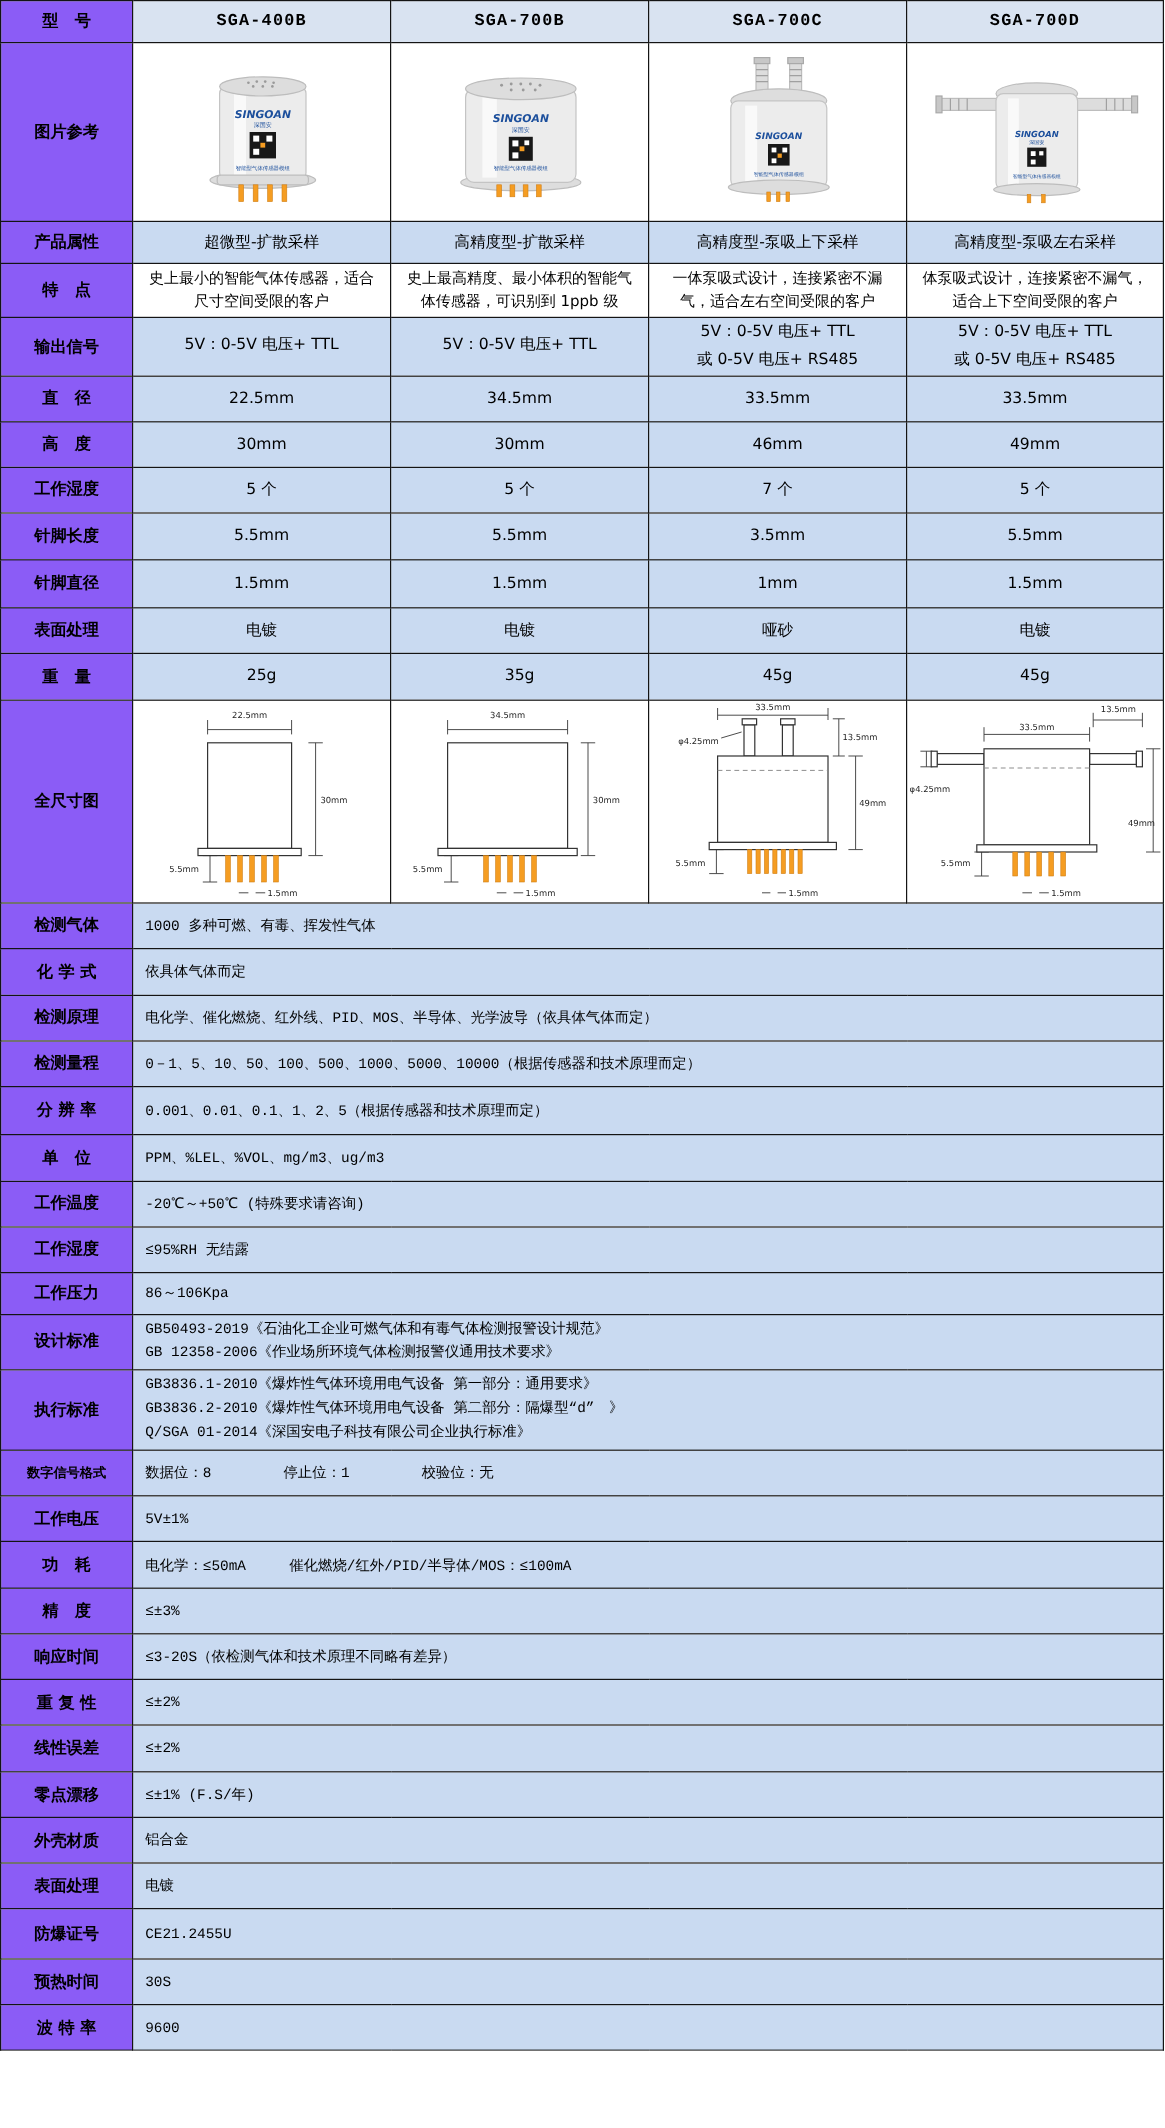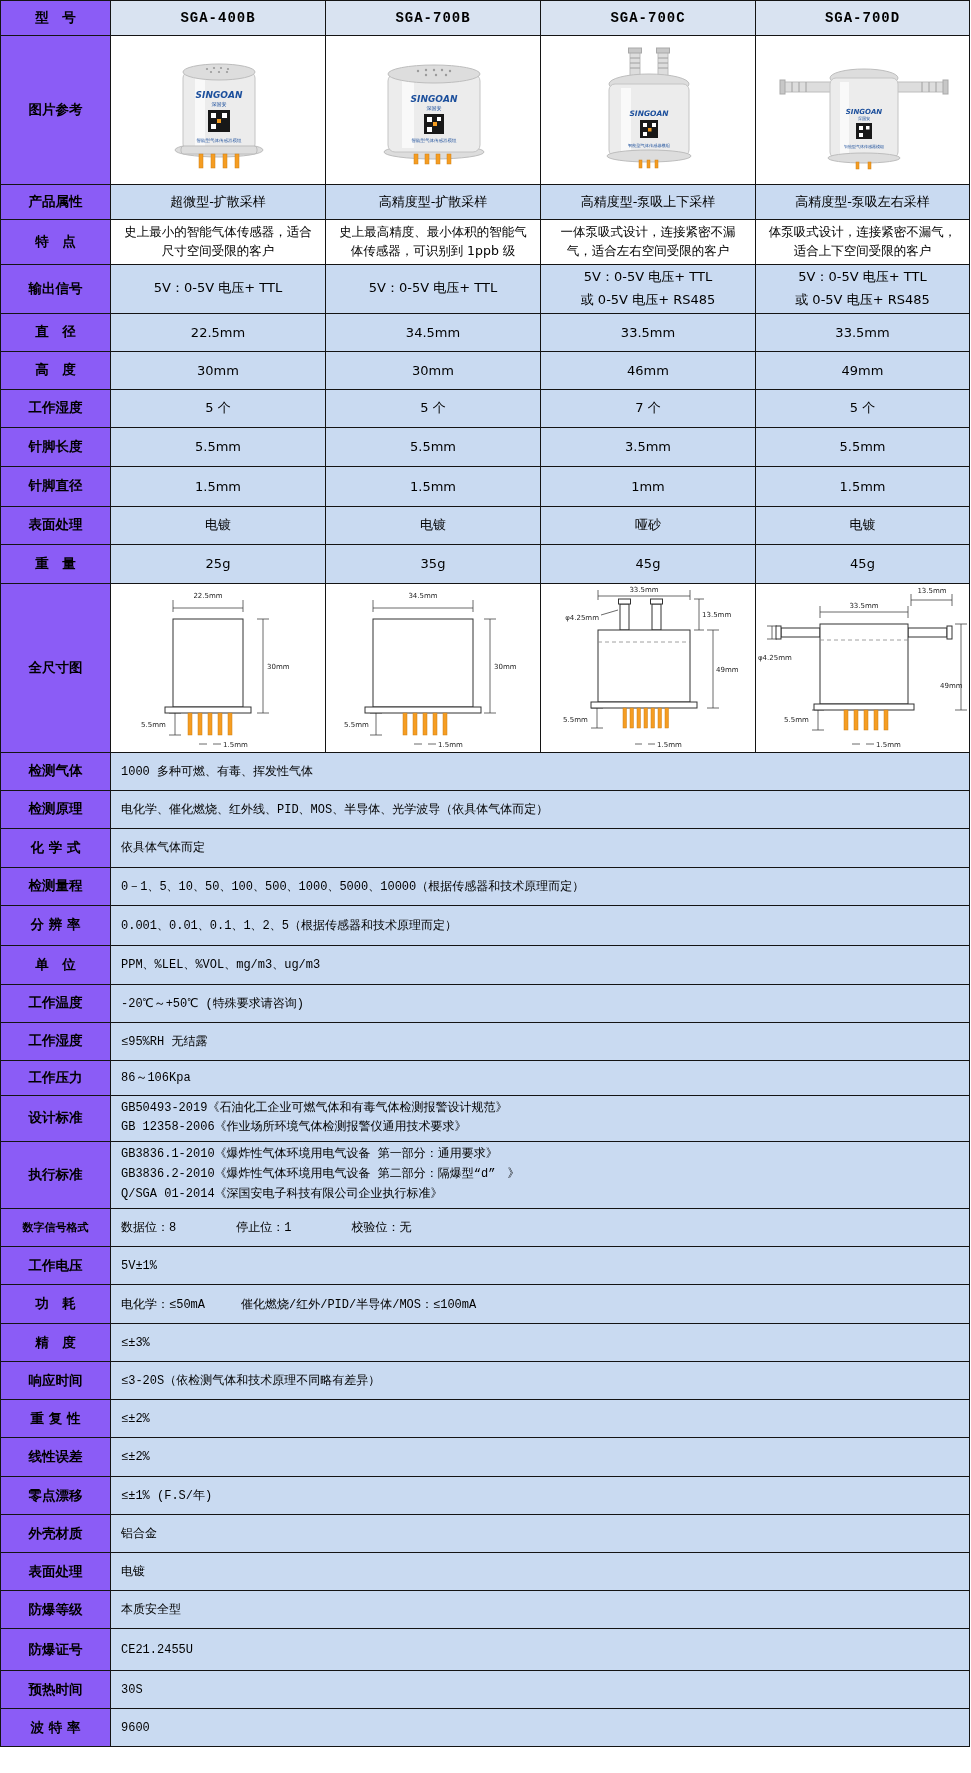--- a/index.html
+++ b/index.html
@@ -407,27 +407,27 @@
                 <rect x="128" y="126" width="4" height="20"></rect>
               </g>
     </svg>
   </td>
 </tr>
 
 <tr style="height:38px">
           <th class="lbl">检测气体</th>
           <td class="wide" colspan="4">1000 多种可燃、有毒、挥发性气体</td>
         </tr>
-<tr style="height:38px">
-          <th class="lbl">检测原理</th>
-          <td class="wide" colspan="4">电化学、催化燃烧、红外线、PID、MOS、半导体、光学波导（依具体气体而定）</td>
-        </tr>
 <tr style="height:39px">
           <th class="lbl">化 学 式</th>
           <td class="wide" colspan="4">依具体气体而定</td>
+        </tr>
+<tr style="height:38px">
+          <th class="lbl">检测原理</th>
+          <td class="wide" colspan="4">电化学、催化燃烧、红外线、PID、MOS、半导体、光学波导（依具体气体而定）</td>
         </tr>
 <tr style="height:38px">
           <th class="lbl">检测量程</th>
           <td class="wide" colspan="4">0－1、5、10、50、100、500、1000、5000、10000（根据传感器和技术原理而定）</td>
         </tr>
 <tr style="height:40px">
           <th class="lbl">分 辨 率</th>
           <td class="wide" colspan="4">0.001、0.01、0.1、1、2、5（根据传感器和技术原理而定）</td>
         </tr>
 <tr style="height:39px">
@@ -490,24 +490,20 @@
           <td class="wide" colspan="4">≤±1% (F.S/年)</td>
         </tr>
 <tr style="height:38px">
           <th class="lbl">外壳材质</th>
           <td class="wide" colspan="4">铝合金</td>
         </tr>
 <tr style="height:38px">
           <th class="lbl">表面处理</th>
           <td class="wide" colspan="4">电镀</td>
         </tr>
-<tr style="height:38px">
-          <th class="lbl">防爆等级</th>
-          <td class="wide" colspan="4">本质安全型</td>
-        </tr>
 <tr style="height:42px">
           <th class="lbl">防爆证号</th>
           <td class="wide" colspan="4">CE21.2455U</td>
         </tr>
 <tr style="height:38px">
           <th class="lbl">预热时间</th>
           <td class="wide" colspan="4">30S</td>
         </tr>
 <tr style="height:38px">
           <th class="lbl">波 特 率</th>

